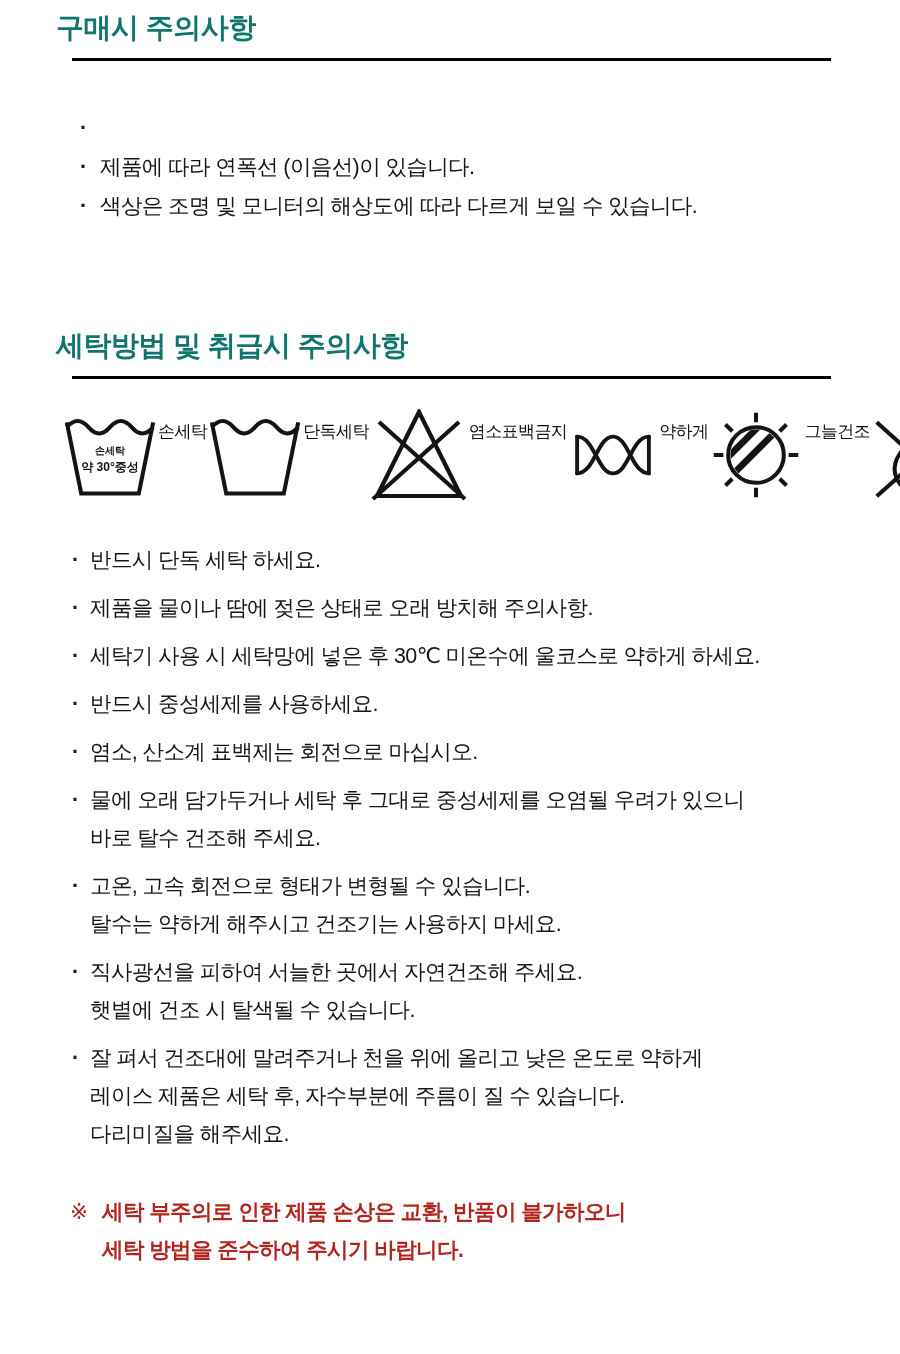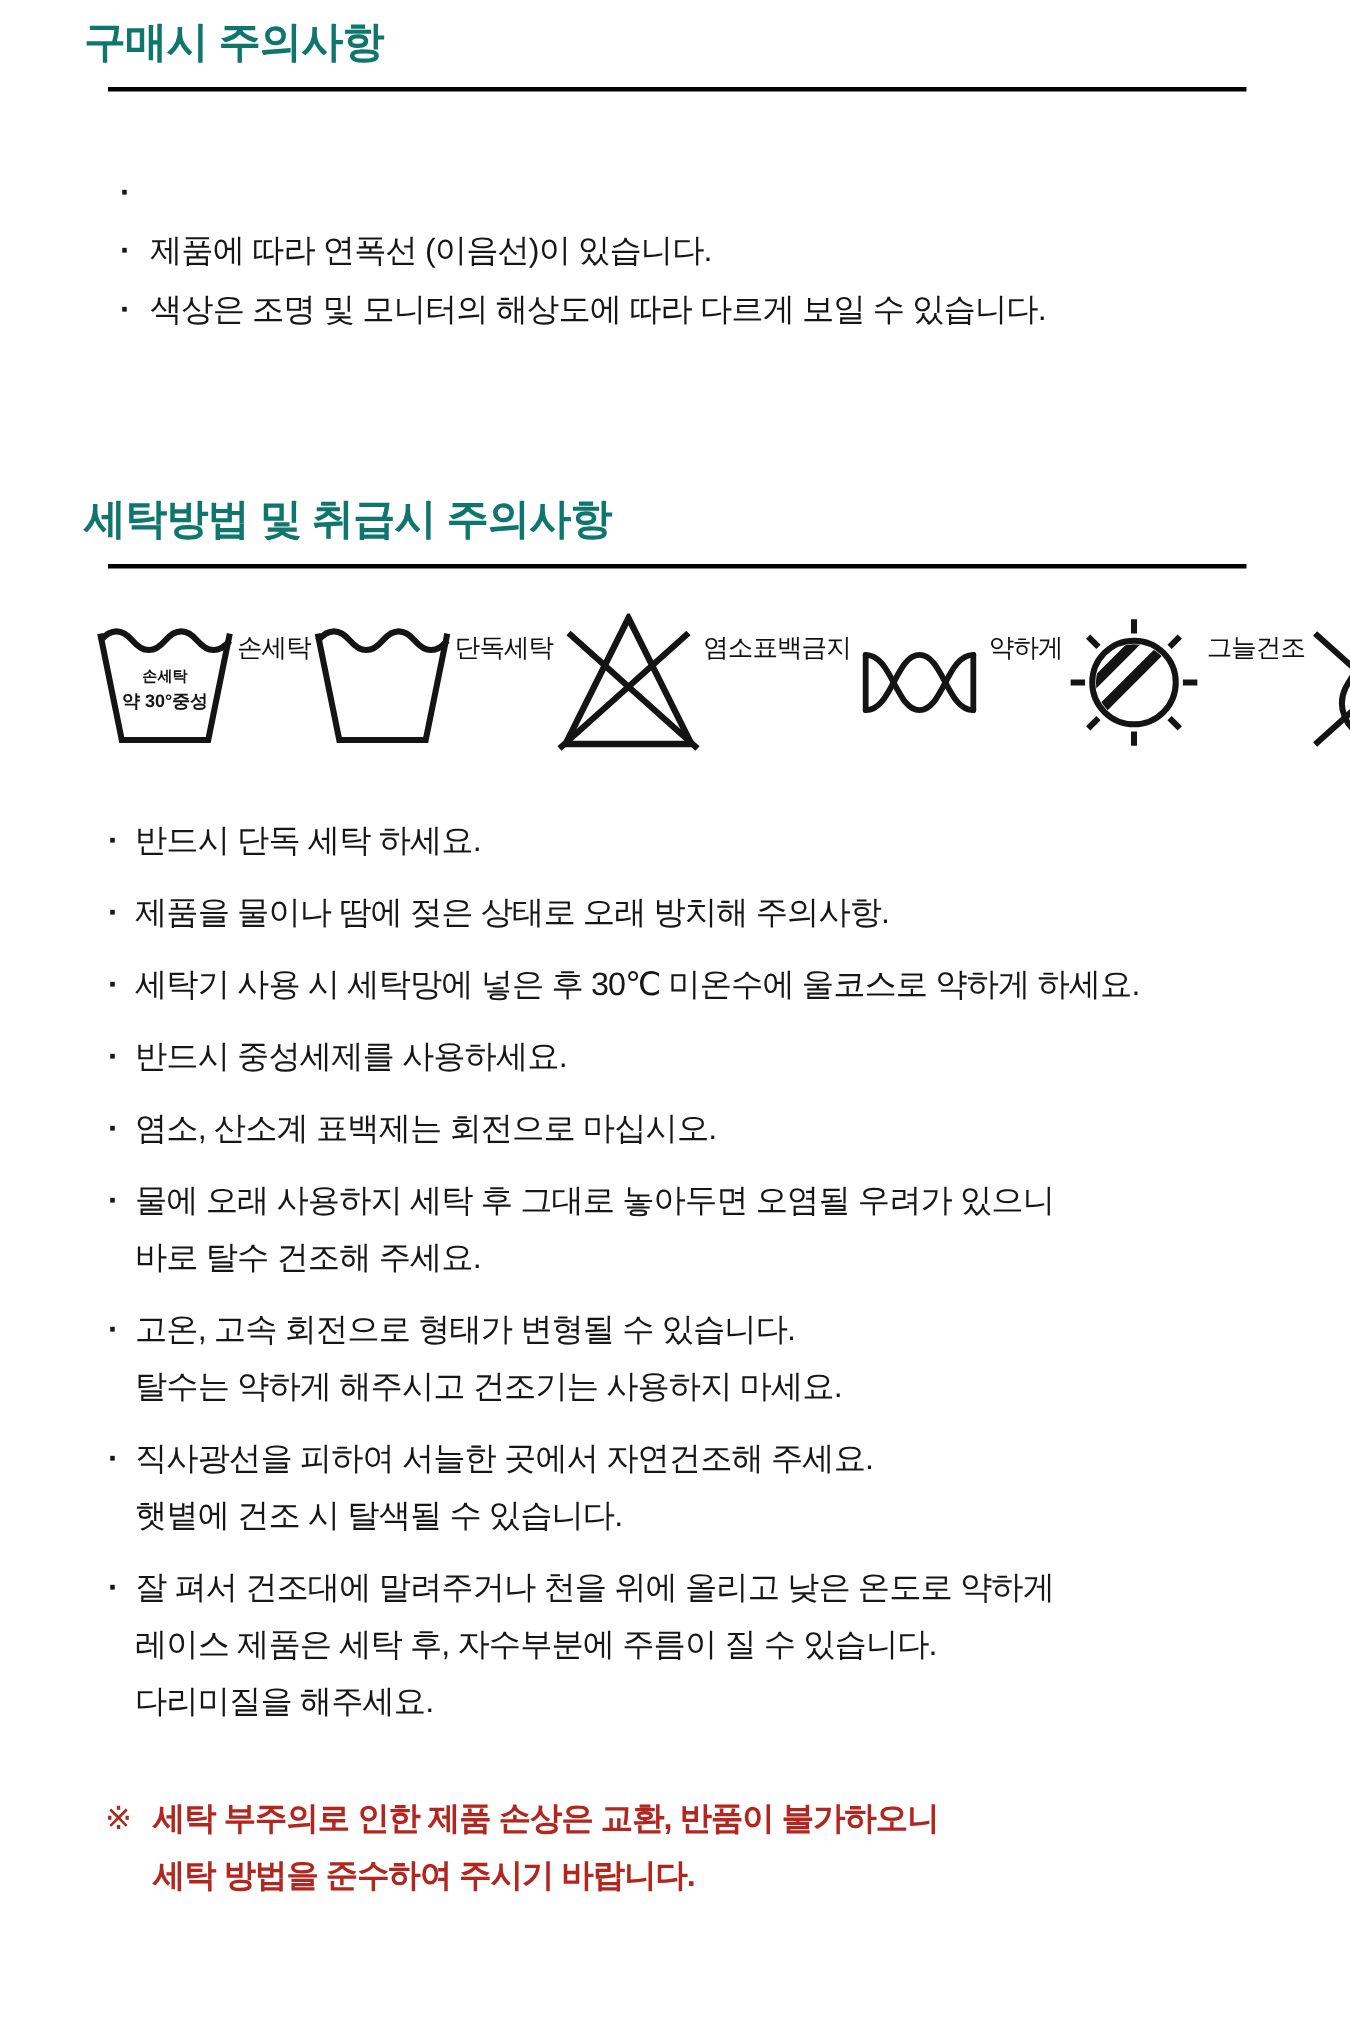--- a/index.html
+++ b/index.html
@@ -235,21 +235,21 @@
       </li>
       <li>
         <span class="bullet">·</span>
         <div class="lines">
           <div>염소, 산소계 표백제는 회전으로 마십시오.</div>
         </div>
       </li>
       <li>
         <span class="bullet">·</span>
         <div class="lines">
-          <div>물에 오래 사용하지 세탁 후 그대로 놓아두면 오염될 우려가 있으니</div>
+          <div>물에 오래 담가두거나 세탁 후 그대로 중성세제를 오염될 우려가 있으니</div>
           <div>바로 탈수 건조해 주세요.</div>
         </div>
       </li>
       <li>
         <span class="bullet">·</span>
         <div class="lines">
           <div>고온, 고속 회전으로 형태가 변형될 수 있습니다.</div>
           <div>탈수는 약하게 해주시고 건조기는 사용하지 마세요.</div>
         </div>
       </li>

